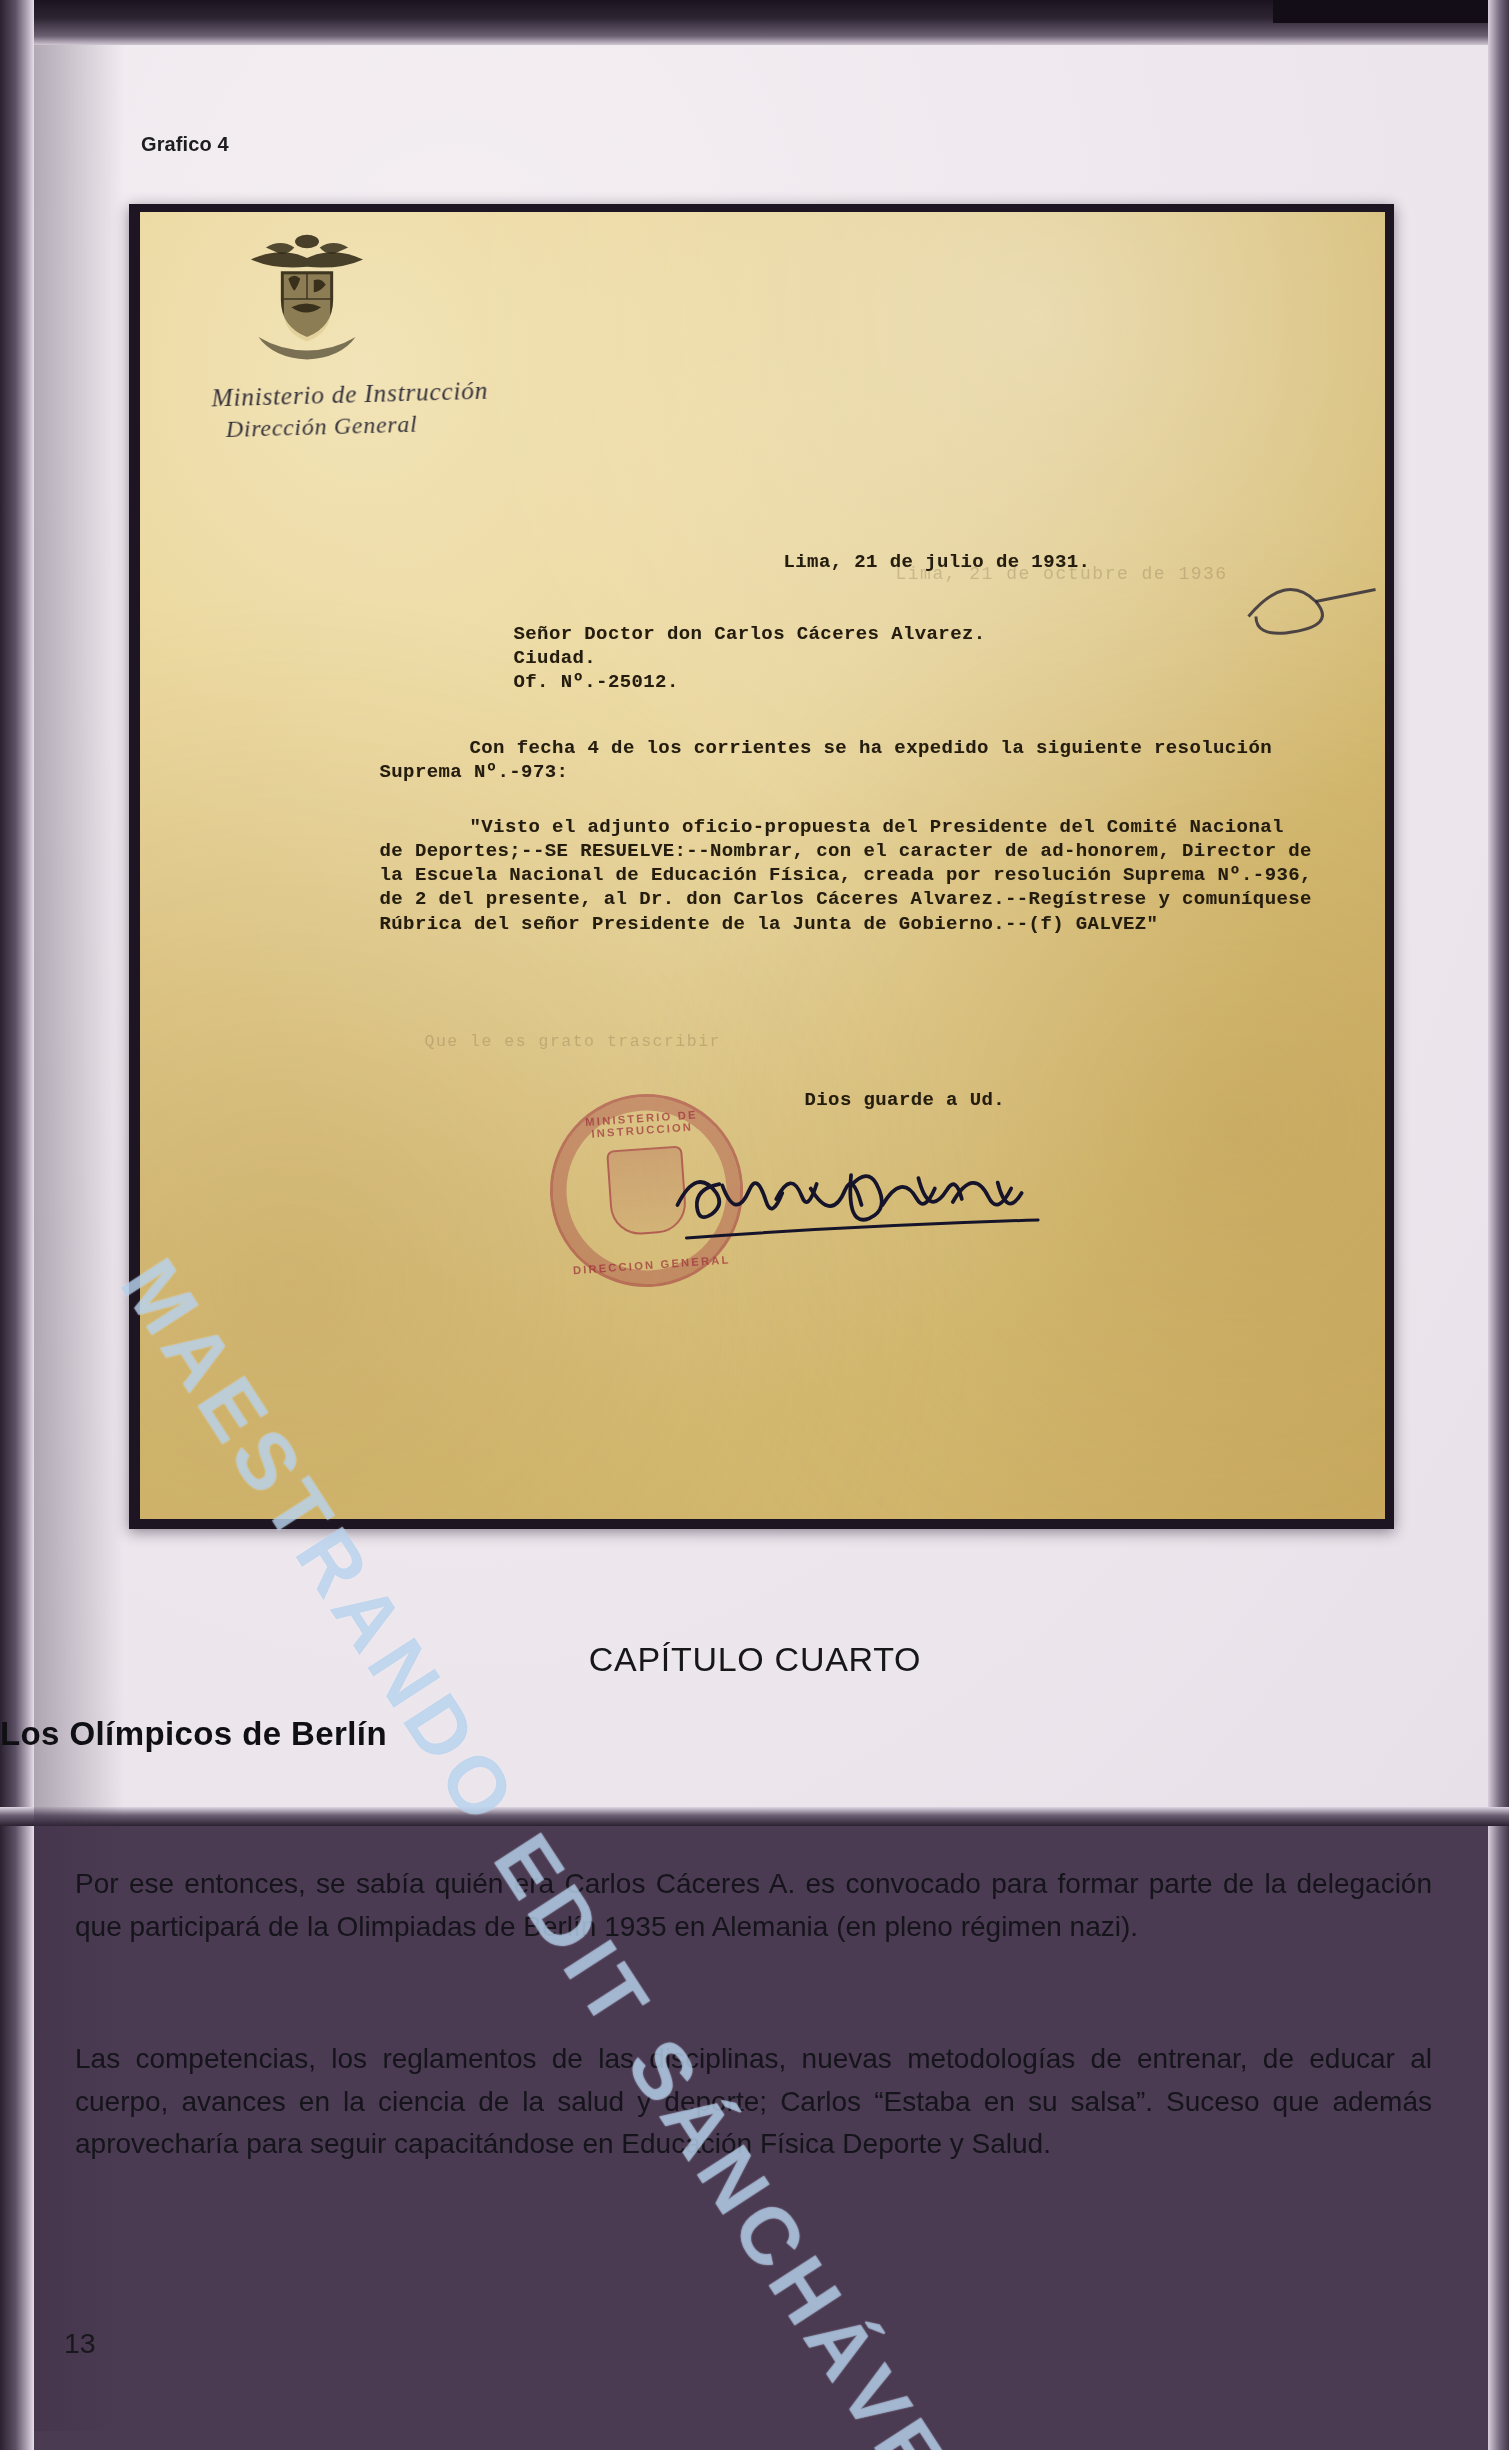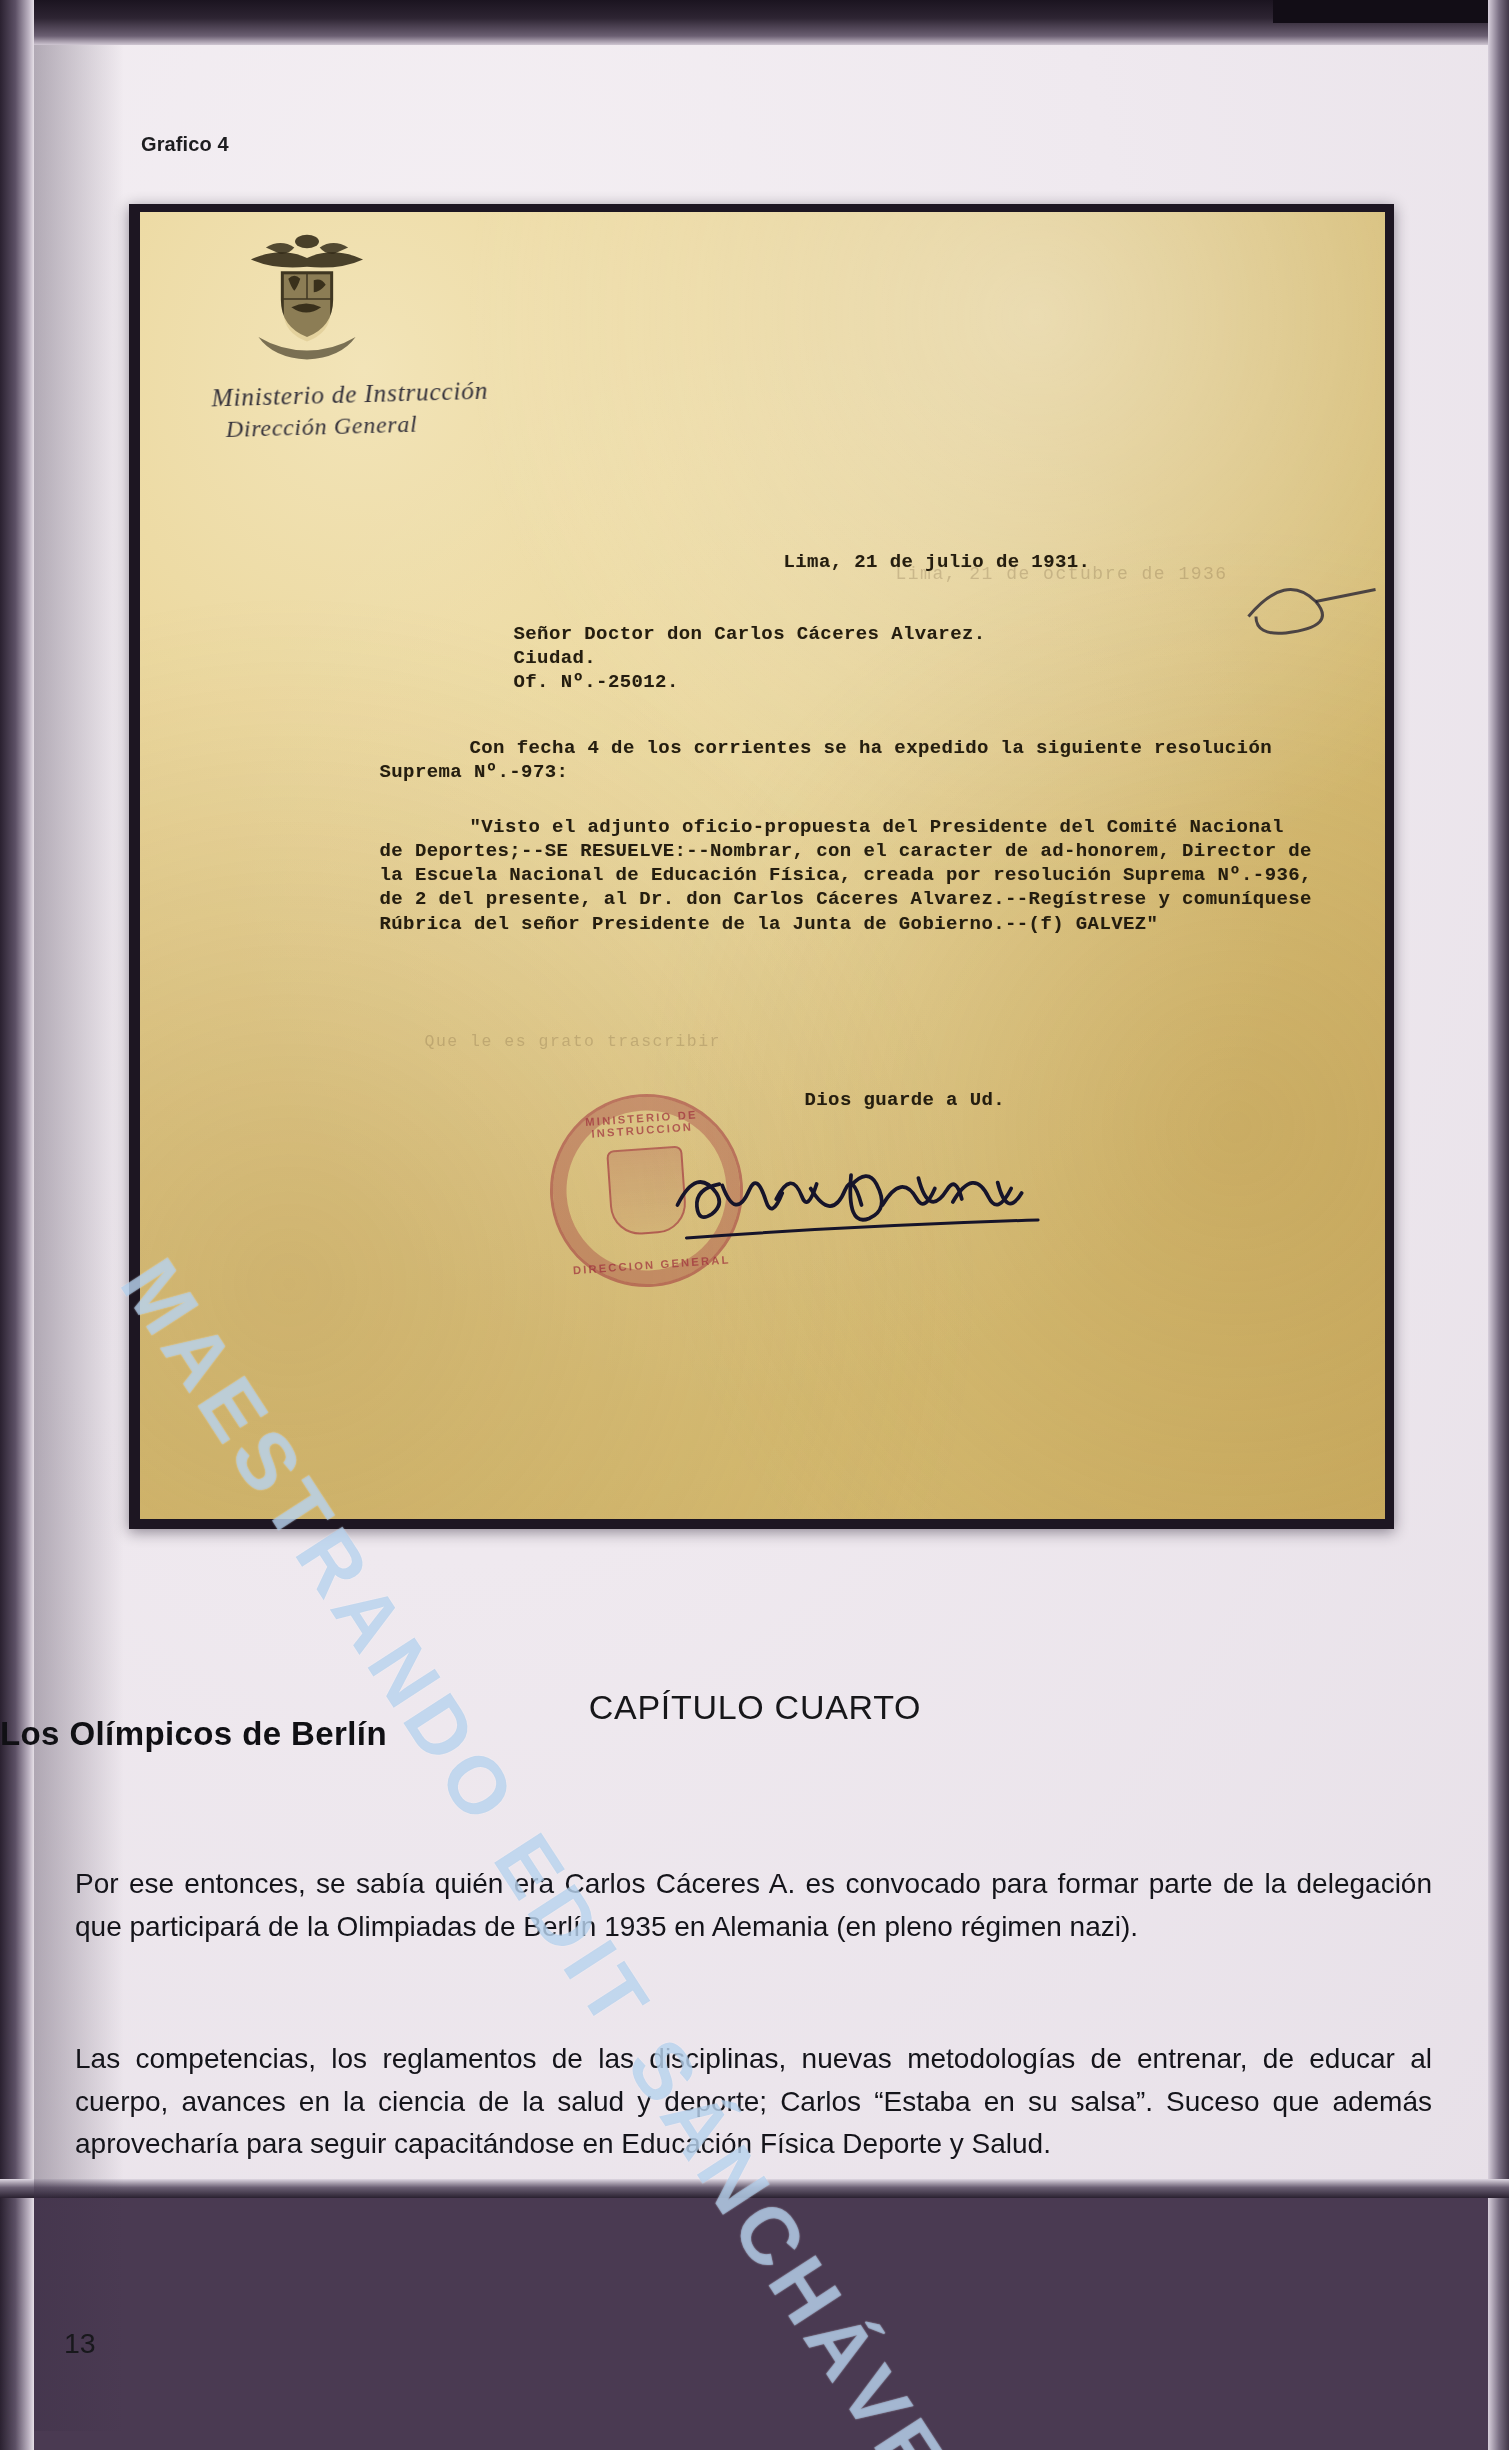--- a/index.html
+++ b/index.html
@@ -13,21 +13,21 @@
     font-family: "Liberation Sans", sans-serif;
     position: relative;
     overflow: hidden;
   }
 
   
   #page {
     position: absolute;
     left: 0; top: 0;
     width: 1510px;
-    height: 2198px;
+    height: 1826px;
     background:
       radial-gradient(ellipse at 30% 20%, #f4eff3 0%, #efe9ef 45%, #e7e0e8 100%);
   }
   
   .edge-top {
     position: absolute; left: 0; top: 0; width: 1510px; height: 45px;
     background: linear-gradient(to bottom, #1b1420 0%, #2d2432 40%, #6b5f72 80%, #cfc6d2 100%);
   }
   .edge-left {
     position: absolute; left: 0; top: 0; width: 34px; height: 2450px;
@@ -211,21 +211,20 @@
 
   
   #chapter-label {
     position: absolute;
     left: 0; top: 1640px;
     width: 1510px;
     text-align: center;
     font-size: 34px;
     color: #17171a;
     letter-spacing: 0.7px;
-    margin-top: 48px;
   }
   #chapter-title {
     position: absolute;
     left: 0; top: 1715px;
     width: 1510px;
     text-align: left;
     font-size: 33px;
     font-weight: bold;
     color: #101014;
     letter-spacing: 0.4px;

